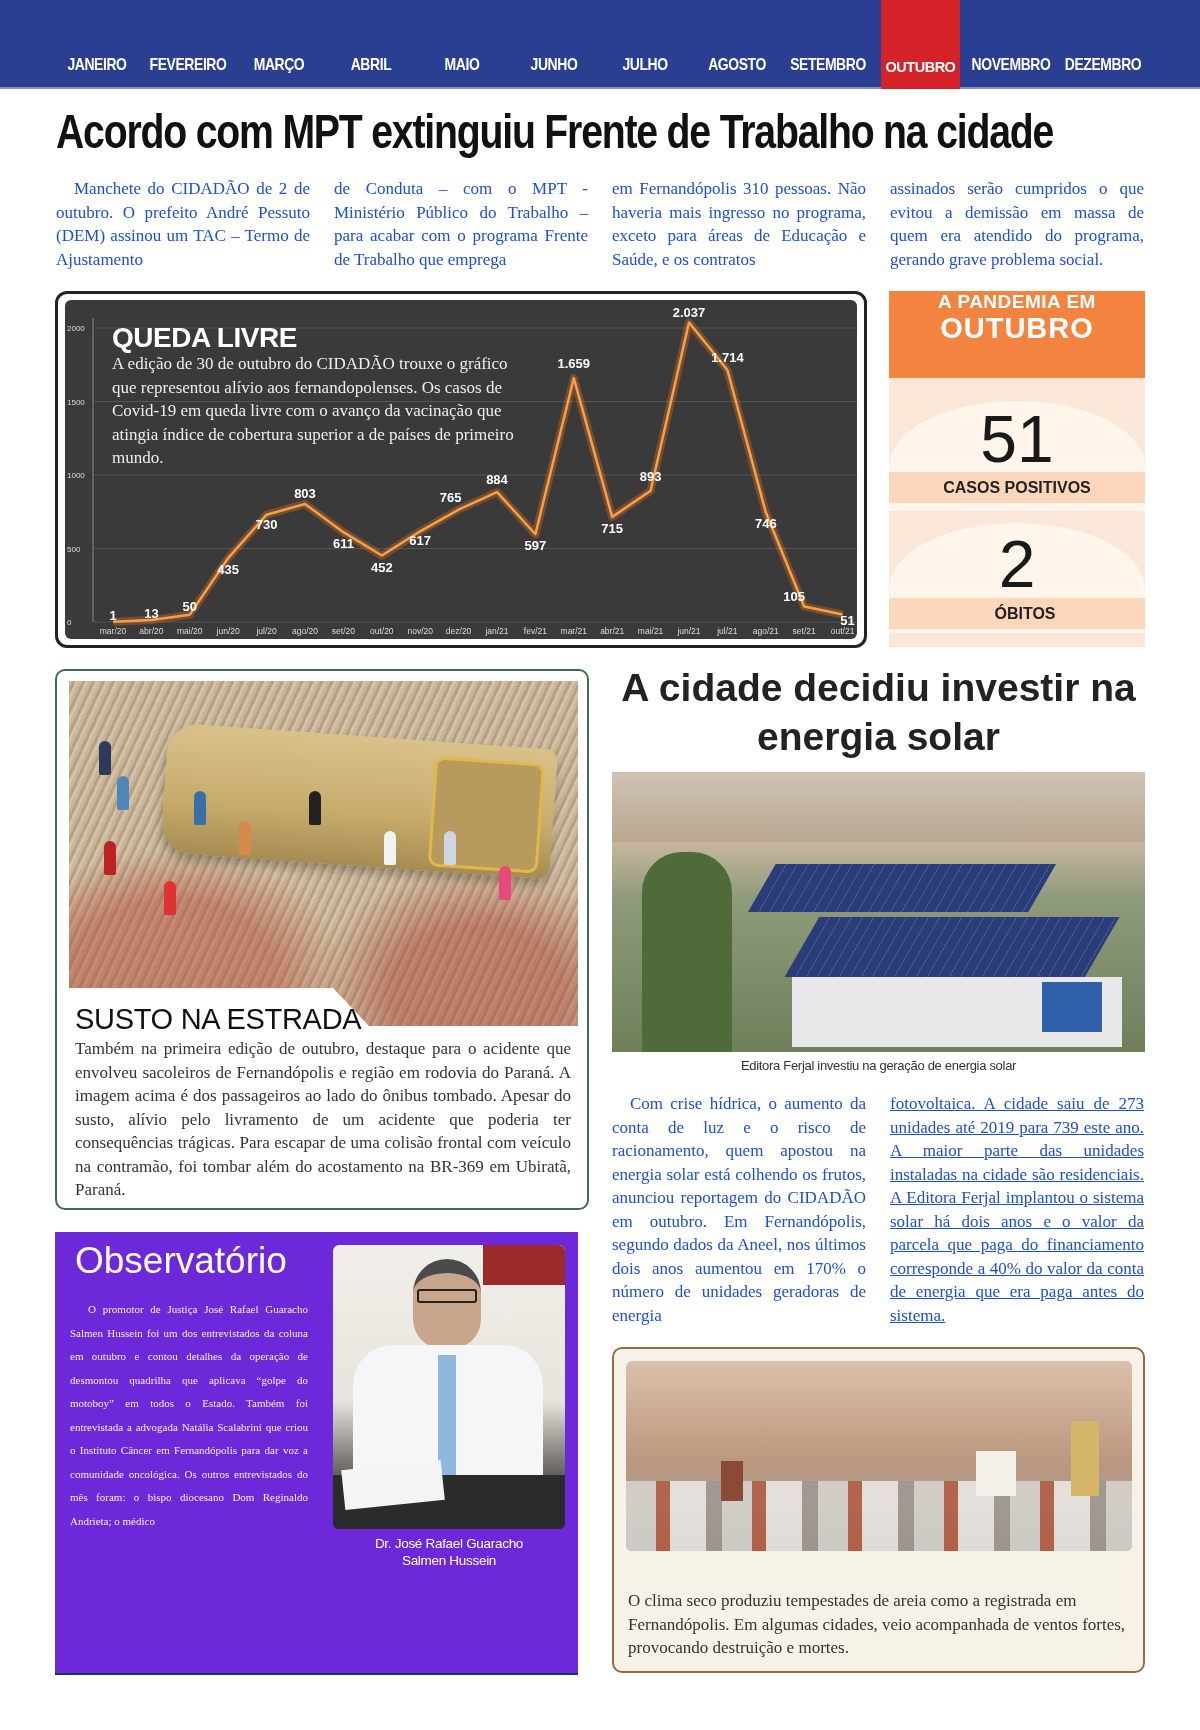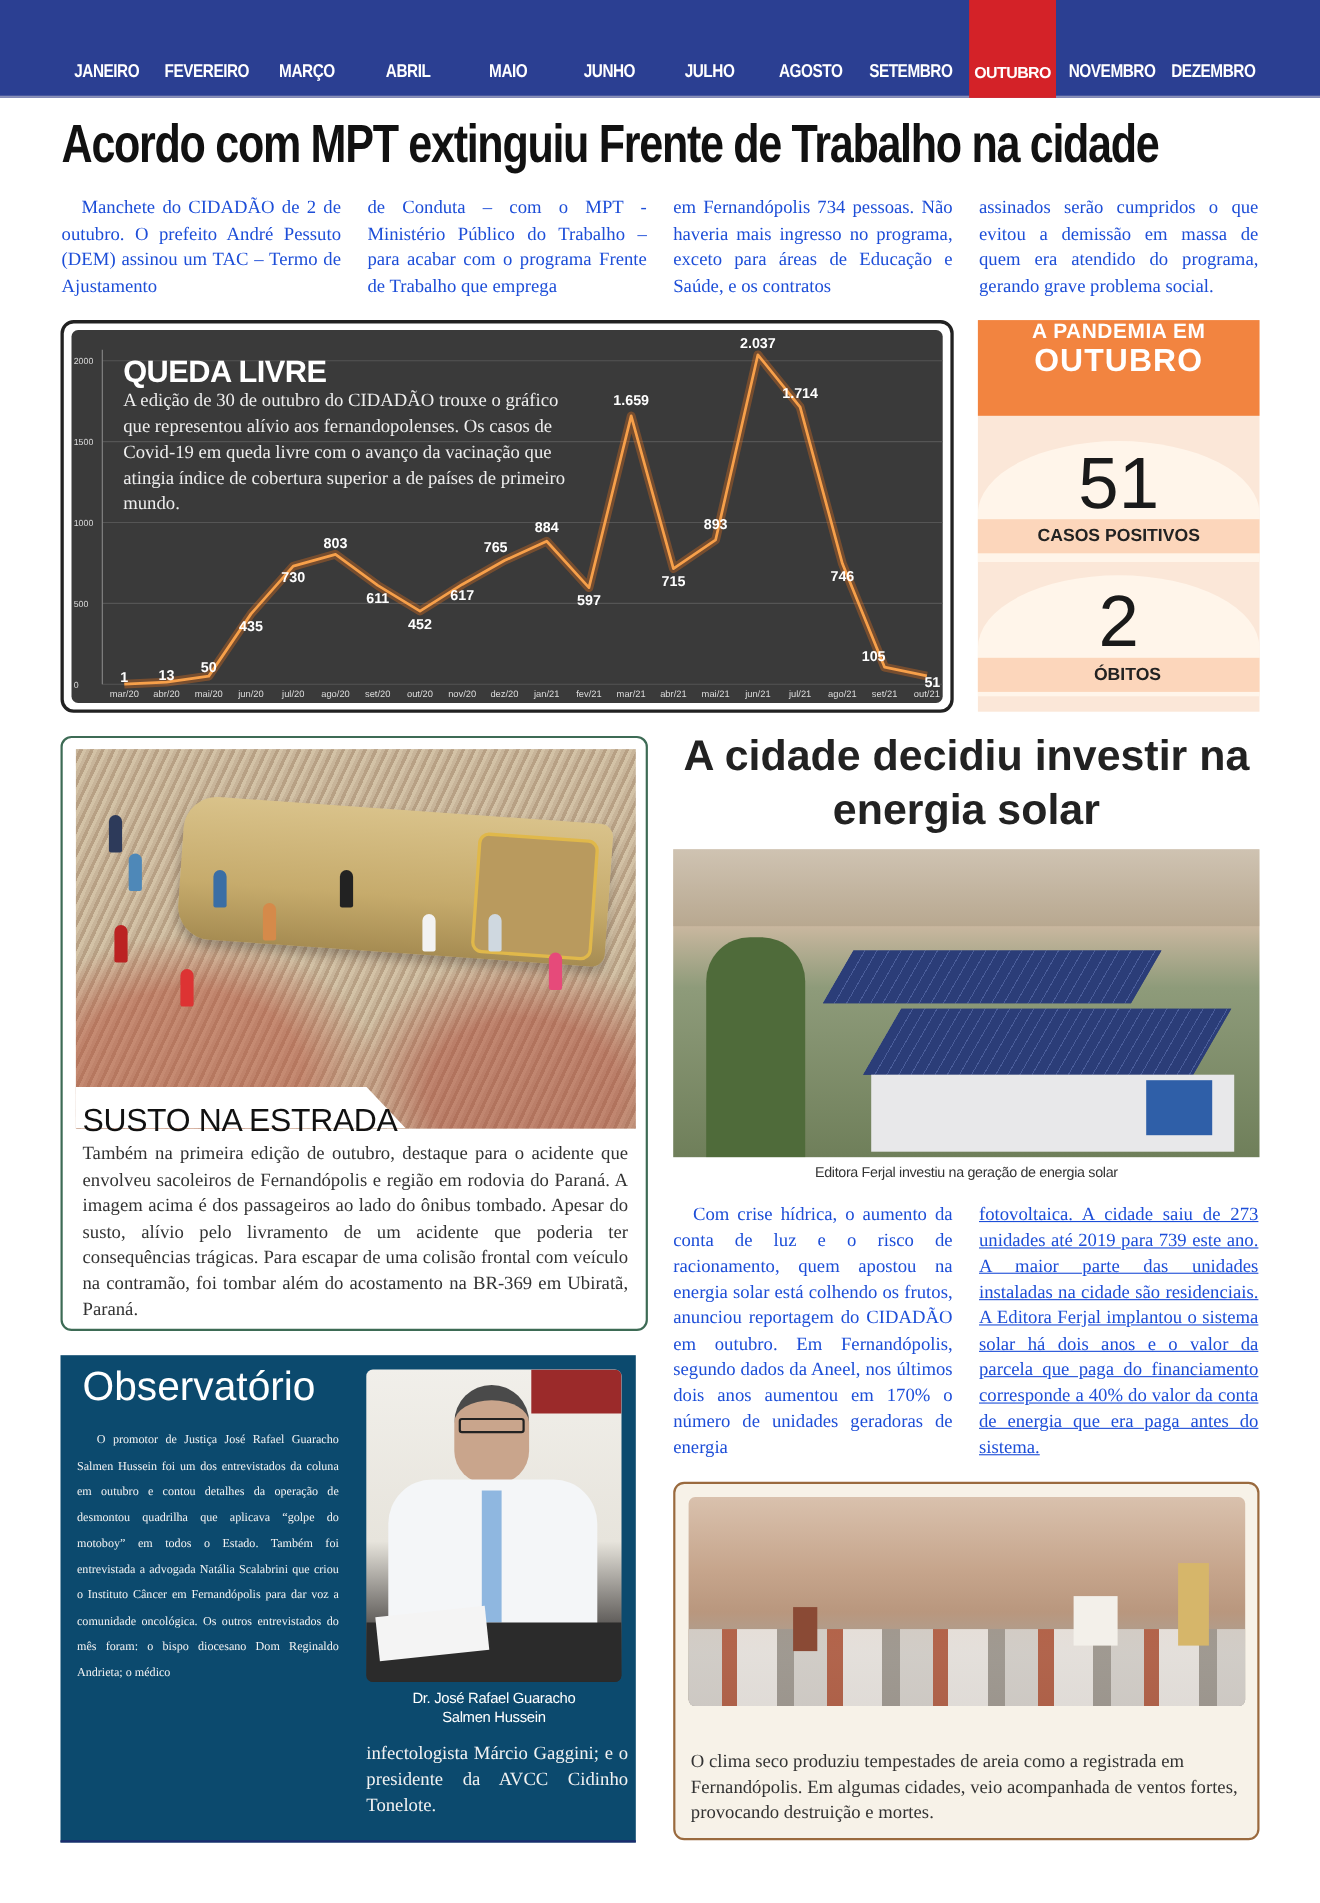--- a/index.html
+++ b/index.html
@@ -53,21 +53,21 @@
   .bus-text { position: absolute; left: 18px; top: 366px; width: 496px; font-size: 17px; line-height: 23.5px; color: #333; text-align: justify; }
 
   
   .solar-head { position: absolute; left: 612px; top: 663px; width: 533px; text-align: center; font-family: "Liberation Sans", "DejaVu Sans", sans-serif; font-size: 39px; line-height: 49px; color: #222; }
   .solar-photo { left: 612px; top: 772px; width: 533px; height: 280px;
     background: linear-gradient(180deg, #d9cfc0 0%, #c9b79f 25%, #8e9b7a 45%, #6f7f5a 100%); }
   .roof { position: absolute; background: repeating-linear-gradient(90deg, #2b3d78 0 10px, #4a5d9a 10px 11px), #2b3d78; transform: skewX(-30deg); }
   .solar-caption { position: absolute; left: 612px; top: 1058px; width: 533px; text-align: center; font-family: "Liberation Sans", "DejaVu Sans", sans-serif; font-size: 13px; color: #333; letter-spacing: -0.3px; }
 
   
-  .obs { position: absolute; left: 55px; top: 1232px; width: 523px; height: 443px; background: #0c4a6e; border-bottom: 2px solid #1c2c6e; }
+  .obs { position: absolute; left: 55px; top: 1232px; width: 523px; height: 443px; background: #6d28d9; border-bottom: 2px solid #1c2c6e; }
   .obs-title { position: absolute; left: 20px; top: 8px; font-family: "Liberation Sans", "DejaVu Sans", sans-serif; font-size: 37px; color: #fff; }
   .obs-text1 { position: absolute; left: 15px; top: 66px; width: 238px; font-size: 11px; line-height: 23.5px; color: #f2f2f2; text-align: justify; }
   .obs-photo { left: 278px; top: 13px; width: 232px; height: 284px; border-radius: 6px;
     background: linear-gradient(180deg, #f1efea 0%, #e7e4dc 55%, #4d4a48 85%, #2a2a2a 100%); }
   .obs-caption { position: absolute; left: 278px; top: 303px; width: 232px; text-align: center; font-family: "Liberation Sans", "DejaVu Sans", sans-serif; font-size: 13.5px; line-height: 17px; color: #fff; letter-spacing: -0.3px; }
   .obs-text2 { position: absolute; left: 278px; top: 350px; width: 238px; font-size: 17px; line-height: 23.5px; color: #f2f2f2; text-align: justify; }
 
   
   .storm-box { position: absolute; left: 612px; top: 1347px; width: 533px; height: 326px; border: 2px solid #9a6a3e; border-radius: 10px; background: #f7f2e8; }
   .storm-photo { left: 12px; top: 12px; width: 506px; height: 190px; border-radius: 6px;
@@ -90,21 +90,21 @@
     <div class="month" style="left: 786px; width: 84px;">SETEMBRO</div>
     <div class="month active" style="left: 881px; width: 79px; transform: none; font-size: 14.5px;">OUTUBRO</div>
     <div class="month" style="left: 968px; width: 86px;">NOVEMBRO</div>
     <div class="month" style="left: 1062px; width: 82px;">DEZEMBRO</div>
   </div>
 
 <h1 class="headline">Acordo com MPT extinguiu Frente de Trabalho na cidade</h1>
 
 <p class="col indent" style="left:56px; top:177px; width:254px;">Manchete do CIDADÃO de 2 de outubro. O prefeito André Pessuto (DEM) assinou um TAC – Termo de Ajustamento</p>
 <p class="col" style="left:334px; top:177px; width:254px;">de Conduta – com o MPT - Ministério Público do Trabalho – para acabar com o programa Frente de Trabalho que emprega</p>
-<p class="col" style="left:612px; top:177px; width:254px;">em Fernandópolis 734 pessoas. Não haveria mais ingresso no programa, exceto para áreas de Educação e Saúde, e os contratos</p>
+<p class="col" style="left:612px; top:177px; width:254px;">em Fernandópolis 310 pessoas. Não haveria mais ingresso no programa, exceto para áreas de Educação e Saúde, e os contratos</p>
 <p class="col" style="left:890px; top:177px; width:254px;">assinados serão cumpridos o que evitou a demissão em massa de quem era atendido do programa, gerando grave problema social.</p>
 
 <div class="chart-frame">
   <div class="chart-inner">
     <svg class="chart-svg" id="chart-svg" width="792" height="339">
         <line x1="28" x2="792" y1="322" y2="322" stroke="#555" stroke-width="1"></line>
         <text x="2" y="325" fill="#ddd" font-size="8" font-family="Liberation Sans, sans-serif">0</text>
         <line x1="28" x2="792" y1="248.5" y2="248.5" stroke="#555" stroke-width="1"></line>
         <text x="2" y="251.5" fill="#ddd" font-size="8" font-family="Liberation Sans, sans-serif">500</text>
         <line x1="28" x2="792" y1="175" y2="175" stroke="#555" stroke-width="1"></line>
@@ -218,21 +218,20 @@
     <div style="position:absolute;left:84px;top:44px;width:60px;height:14px;border:2px solid #222;border-radius:3px;"></div>
     <div style="position:absolute;left:20px;top:100px;width:190px;height:160px;background:#f4f6f8;border-radius:40px 40px 0 0;"></div>
     <div style="position:absolute;left:105px;top:110px;width:18px;height:120px;background:#8fb7e0;"></div>
     <div style="position:absolute;left:0;top:230px;width:232px;height:54px;background:#2b2b2b;"></div>
     <div style="position:absolute;left:10px;top:220px;width:100px;height:40px;background:#f4f4f4;transform:rotate(-6deg);"></div>
   </div>
   <div class="obs-caption">
     <div>Dr. José Rafael Guaracho</div>
     <div>Salmen Hussein</div>
   </div>
-  <p class="obs-text2">infectologista Márcio Gaggini; e o presidente da AVCC Cidinho Tonelote.</p>
 </div>
 
 <div class="storm-box">
   <div class="photo storm-photo">
     <div style="position:absolute;left:0;top:120px;width:506px;height:70px;background:repeating-linear-gradient(90deg,#d8d4cf 0 30px,#b35a3f 30px 44px,#eeeae6 44px 80px,#9e9890 80px 96px);opacity:0.85;"></div>
     <div style="position:absolute;left:350px;top:90px;width:40px;height:45px;background:#f3f0ea;"></div>
     <div style="position:absolute;left:445px;top:60px;width:28px;height:75px;background:#d6b66a;"></div>
     <div style="position:absolute;left:95px;top:100px;width:22px;height:40px;background:#8a4a35;"></div>
   </div>
   <p class="storm-text">O clima seco produziu tempestades de areia como a registrada em Fernandópolis. Em algumas cidades, veio acompanhada de ventos fortes, provocando destruição e mortes.</p>

